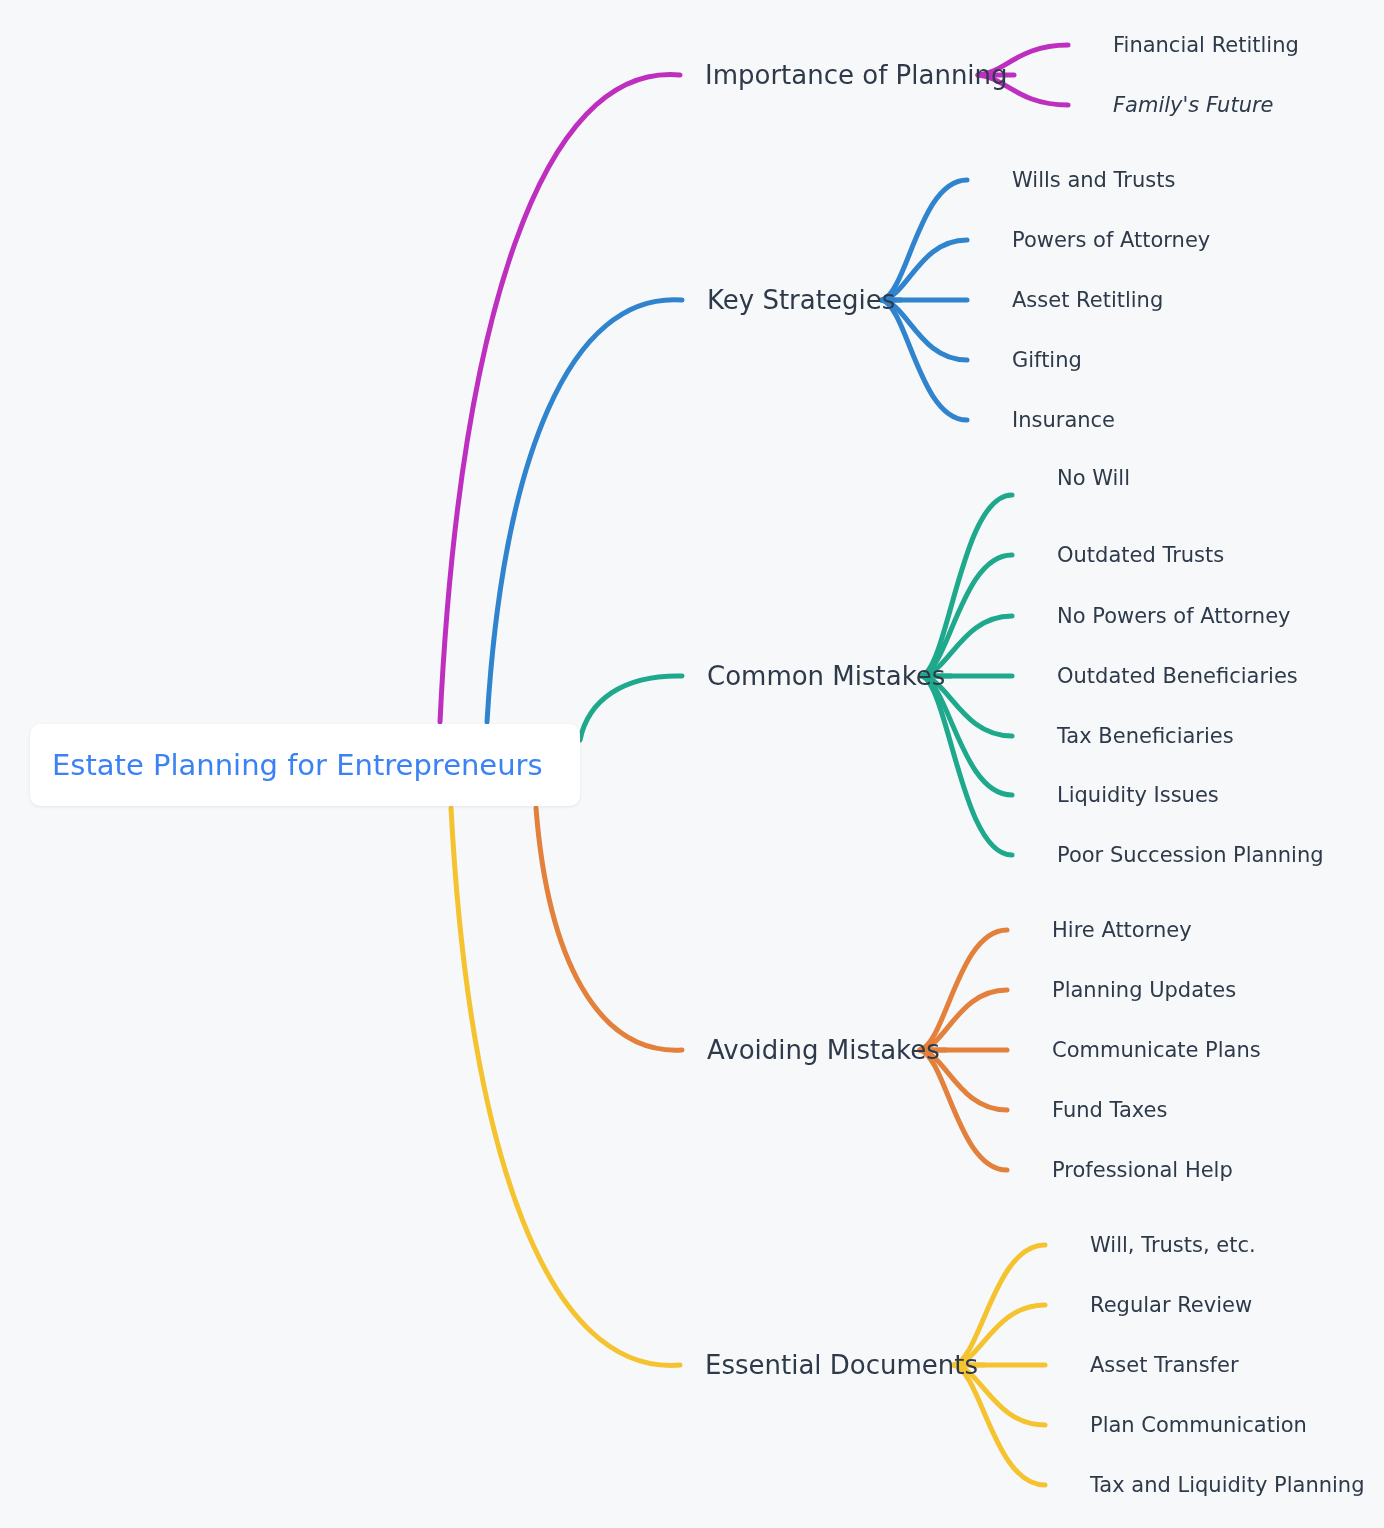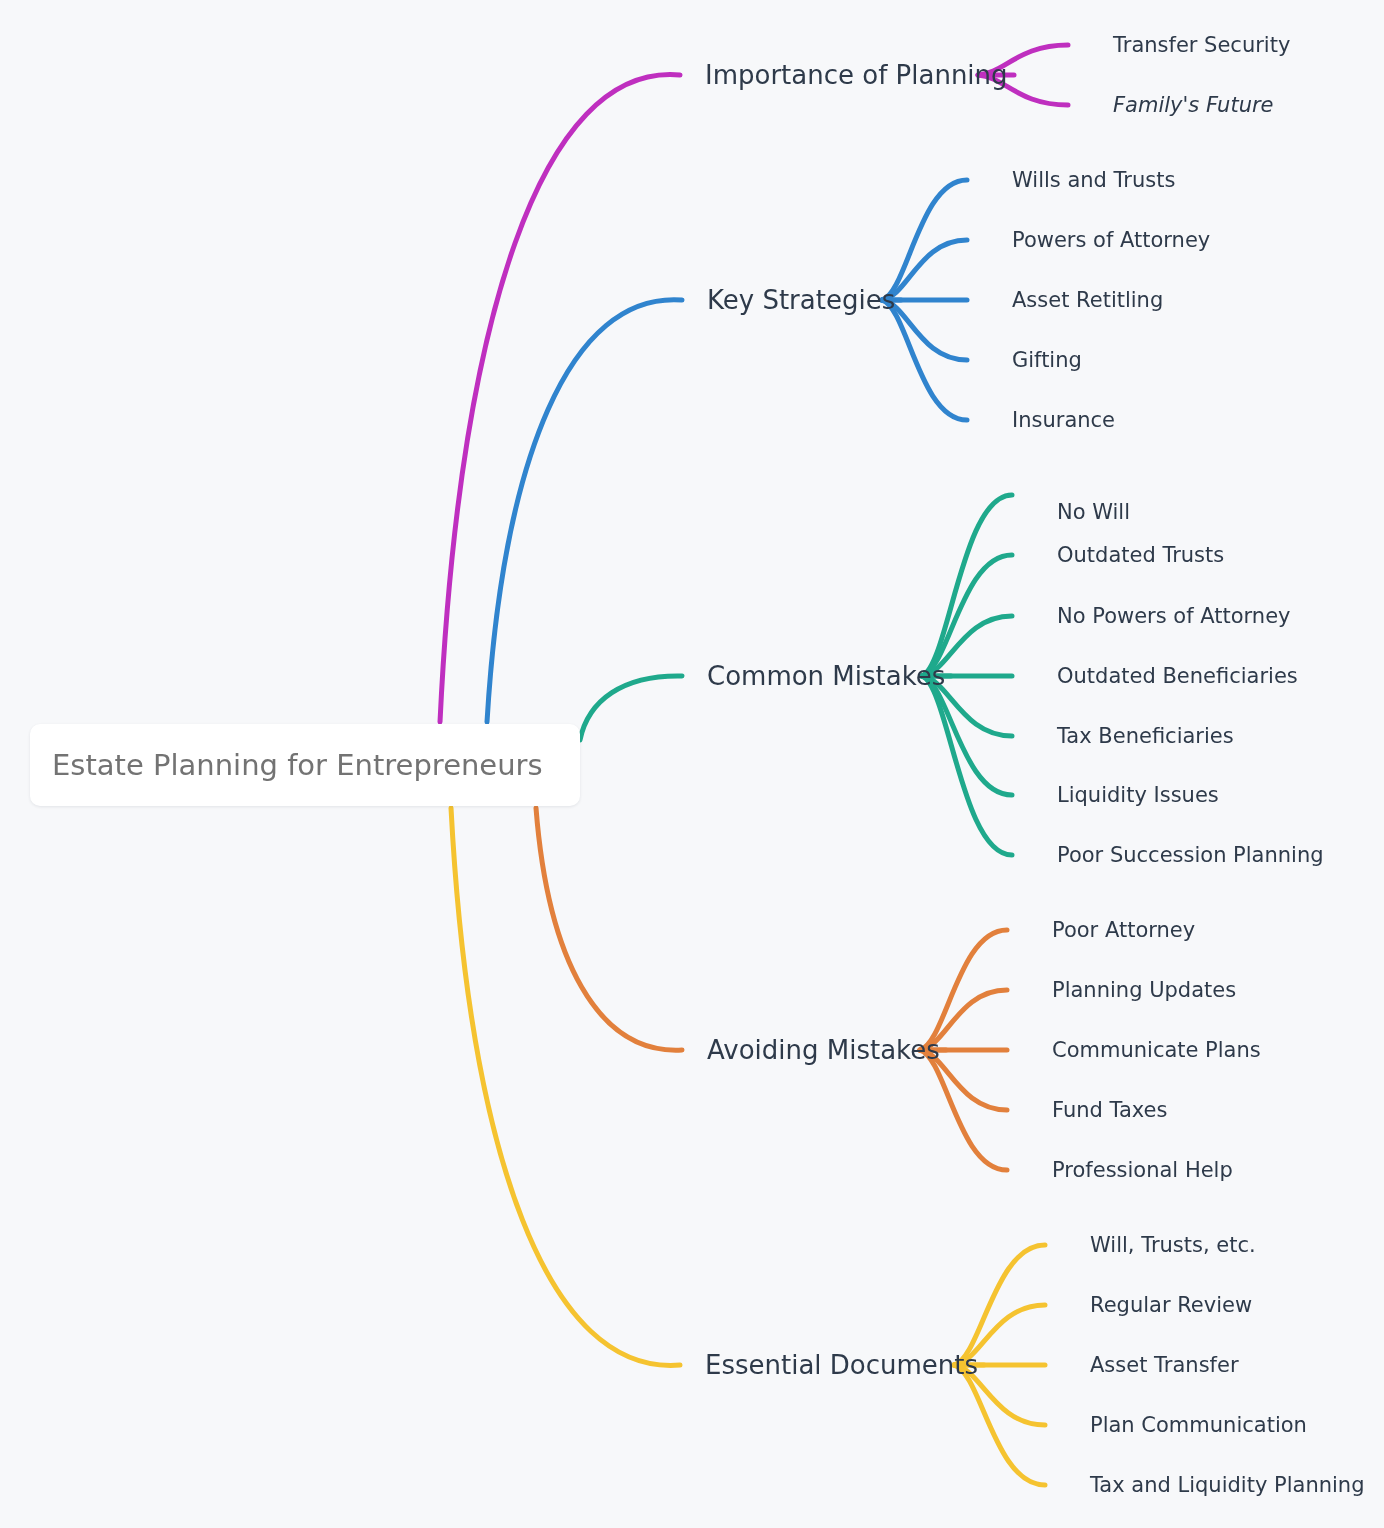--- a/index.html
+++ b/index.html
@@ -67,41 +67,41 @@
       <path d="M 920 1050 C 946.1 1057.2, 958.28 1170, 1007 1170" fill="none" stroke="#e2803c" stroke-width="5" stroke-linecap="round"></path>
       <path d="M 451 808 C 469.32 1153.34, 547.18 1376.14, 680 1365" fill="none" stroke="#f5c330" stroke-width="5" stroke-linecap="round"></path>
       <path d="M 984 1365 L 954 1365" fill="none" stroke="#f5c330" stroke-width="5" stroke-linecap="round"></path>
       <path d="M 954 1365 C 981.3 1357.8, 994.04 1245, 1045 1245" fill="none" stroke="#f5c330" stroke-width="5" stroke-linecap="round"></path>
       <path d="M 954 1365 C 981.3 1361.4, 994.04 1305, 1045 1305" fill="none" stroke="#f5c330" stroke-width="5" stroke-linecap="round"></path>
       <path d="M 954 1365 L 1045 1365" fill="none" stroke="#f5c330" stroke-width="5" stroke-linecap="round"></path>
       <path d="M 954 1365 C 981.3 1368.6, 994.04 1425, 1045 1425" fill="none" stroke="#f5c330" stroke-width="5" stroke-linecap="round"></path>
       <path d="M 954 1365 C 981.3 1372.2, 994.04 1485, 1045 1485" fill="none" stroke="#f5c330" stroke-width="5" stroke-linecap="round"></path>
     </svg>
   <div id="root-node" style="left: 30px; top: 724px; width: 550px; height: 82px; background: rgb(255, 255, 255);">
-    <span id="root-text" style="color: #737373;">Estate Planning for Entrepreneurs</span>
+    <span id="root-text" style="color: #3b82f6;">Estate Planning for Entrepreneurs</span>
   </div>
 <div class="node-label branch-label" style="left: 705px; top: 62px;">Importance of Planning</div>
-    <div class="node-label leaf-label" style="left: 1113px; top: 34.5px;">Transfer Security</div>
+    <div class="node-label leaf-label" style="left: 1113px; top: 34.5px;">Financial Retitling</div>
     <div class="node-label leaf-label" style="left: 1113px; top: 94.5px; font-style: italic;">Family's Future</div>
     <div class="node-label branch-label" style="left: 707px; top: 287px;">Key Strategies</div>
     <div class="node-label leaf-label" style="left: 1012px; top: 169.5px;">Wills and Trusts</div>
     <div class="node-label leaf-label" style="left: 1012px; top: 229.5px;">Powers of Attorney</div>
     <div class="node-label leaf-label" style="left: 1012px; top: 289.5px;">Asset Retitling</div>
     <div class="node-label leaf-label" style="left: 1012px; top: 349.5px;">Gifting</div>
     <div class="node-label leaf-label" style="left: 1012px; top: 409.5px;">Insurance</div>
     <div class="node-label branch-label" style="left: 707px; top: 663px;">Common Mistakes</div>
-    <div class="node-label leaf-label" style="left: 1057px; top: 502px;">No Will</div>
+    <div class="node-label leaf-label" style="left: 1057px; top: 468px;">No Will</div>
     <div class="node-label leaf-label" style="left: 1057px; top: 544.5px;">Outdated Trusts</div>
     <div class="node-label leaf-label" style="left: 1057px; top: 605.5px;">No Powers of Attorney</div>
     <div class="node-label leaf-label" style="left: 1057px; top: 665.5px;">Outdated Beneficiaries</div>
     <div class="node-label leaf-label" style="left: 1057px; top: 725.5px;">Tax Beneficiaries</div>
     <div class="node-label leaf-label" style="left: 1057px; top: 784.5px;">Liquidity Issues</div>
     <div class="node-label leaf-label" style="left: 1057px; top: 844.5px;">Poor Succession Planning</div>
     <div class="node-label branch-label" style="left: 707px; top: 1037px;">Avoiding Mistakes</div>
-    <div class="node-label leaf-label" style="left: 1052px; top: 919.5px;">Poor Attorney</div>
+    <div class="node-label leaf-label" style="left: 1052px; top: 919.5px;">Hire Attorney</div>
     <div class="node-label leaf-label" style="left: 1052px; top: 979.5px;">Planning Updates</div>
     <div class="node-label leaf-label" style="left: 1052px; top: 1039.5px;">Communicate Plans</div>
     <div class="node-label leaf-label" style="left: 1052px; top: 1099.5px;">Fund Taxes</div>
     <div class="node-label leaf-label" style="left: 1052px; top: 1159.5px;">Professional Help</div>
     <div class="node-label branch-label" style="left: 705px; top: 1352px;">Essential Documents</div>
     <div class="node-label leaf-label" style="left: 1090px; top: 1234.5px;">Will, Trusts, etc.</div>
     <div class="node-label leaf-label" style="left: 1090px; top: 1294.5px;">Regular Review</div>
     <div class="node-label leaf-label" style="left: 1090px; top: 1354.5px;">Asset Transfer</div>
     <div class="node-label leaf-label" style="left: 1090px; top: 1414.5px;">Plan Communication</div>
     <div class="node-label leaf-label" style="left: 1090px; top: 1474.5px;">Tax and Liquidity Planning</div>

